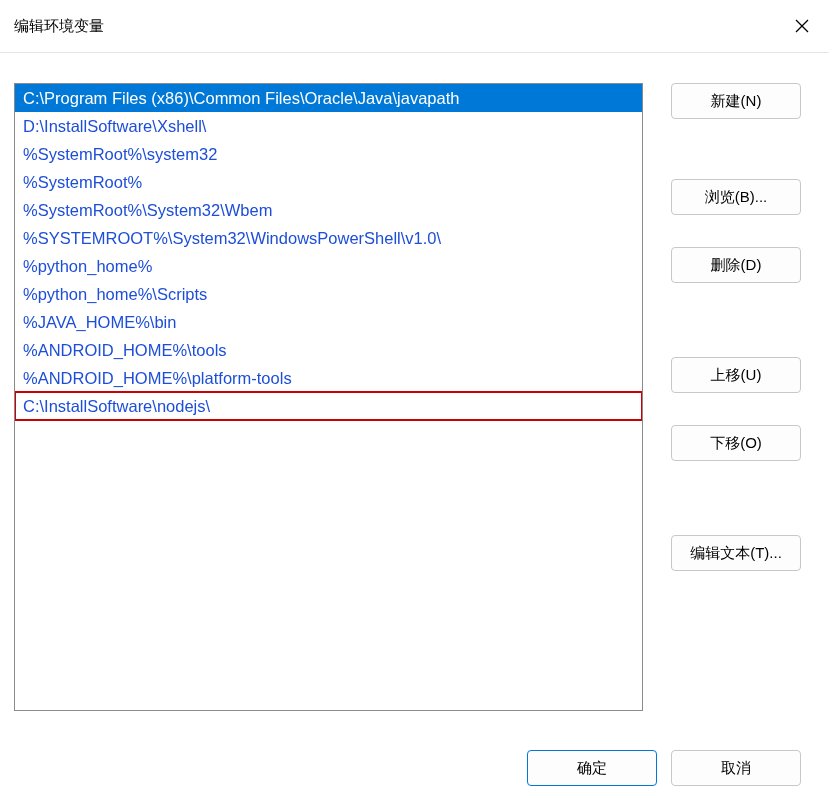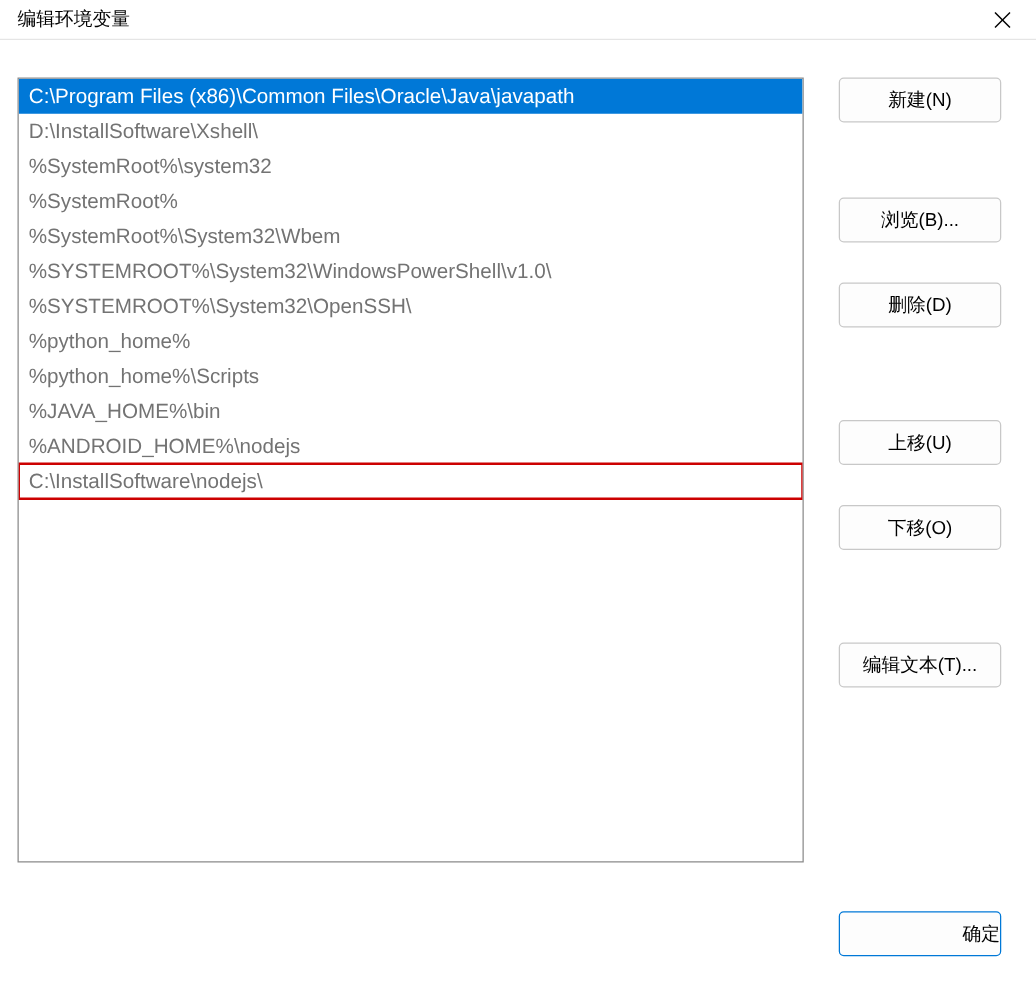--- a/index.html
+++ b/index.html
@@ -12,21 +12,21 @@
       font-size: 15px;
       background: #ffffff;
       width: 829px;
       height: 797px;
       overflow: hidden;
     }
     .titlebar {
       display: flex;
       align-items: center;
       justify-content: space-between;
-      height: 32px;
+      height: 53px;
       padding: 0 12px 0 14px;
       border-bottom: 1px solid #e5e5e5;
     }
     .title-text {
       font-size: 15px;
       color: #000;
     }
     .close-btn {
       width: 30px;
       height: 30px;
@@ -57,21 +57,21 @@
       flex: 1;
       border: 1px solid #8a8a8a;
       background: #ffffff;
       overflow: hidden;
       height: 628px;
     }
     .list-item {
       padding: 3px 8px 3px 8px;
       font-size: 16.5px;
       line-height: 22px;
-      color: #737373;
+      color: #1d4ed8;
       white-space: nowrap;
       overflow: hidden;
       text-overflow: ellipsis;
       cursor: default;
     }
     .list-item.selected {
       background: #0078d7;
       color: #ffffff;
     }
     .list-item.highlighted {
@@ -105,21 +105,20 @@
     .bottom-btn {
       width: 130px;
       height: 36px;
       border: 1px solid #c8c8c8;
       background: #fdfdfd;
       font-family: Liberation Serif, serif;
       font-size: 15px;
       color: #000;
       cursor: pointer;
       border-radius: 4px;
-      text-align: right;
     }
     .bottom-btn.primary {
       border: 1px solid #0078d7;
     }
     .spacer-sm { height: 24px; }
     .spacer-lg { height: 66px; }
   </style>
 </head>
 <body>
 
@@ -135,38 +134,39 @@
 
 <div class="content">
   <div class="main-row">
     <div class="listbox" id="listbox">
         <div class="list-item selected">C:\Program Files (x86)\Common Files\Oracle\Java\javapath</div>
         <div class="list-item">D:\InstallSoftware\Xshell\</div>
         <div class="list-item">%SystemRoot%\system32</div>
         <div class="list-item">%SystemRoot%</div>
         <div class="list-item">%SystemRoot%\System32\Wbem</div>
         <div class="list-item">%SYSTEMROOT%\System32\WindowsPowerShell\v1.0\</div>
-        <div class="list-item">%SYSTEMROOT%\System32\OpenSSH\</div>
         <div class="list-item">%python_home%</div>
         <div class="list-item">%python_home%\Scripts</div>
         <div class="list-item">%JAVA_HOME%\bin</div>
-        <div class="list-item">%ANDROID_HOME%\nodejs</div>
+        <div class="list-item">%ANDROID_HOME%\tools</div>
+        <div class="list-item">%ANDROID_HOME%\platform-tools</div>
         <div class="list-item highlighted">C:\InstallSoftware\nodejs\</div>
       </div>
     <div class="button-col">
       <button class="btn">新建(N)</button>
       <div class="spacer-sm"></div>
       <div class="spacer-sm"></div>
       <button class="btn">浏览(B)...</button>
       <div class="spacer-sm"></div>
       <button class="btn">删除(D)</button>
       <div class="spacer-lg"></div>
       <button class="btn">上移(U)</button>
       <div class="spacer-sm"></div>
       <button class="btn">下移(O)</button>
       <div class="spacer-lg"></div>
       <button class="btn">编辑文本(T)...</button>
     </div>
   </div>
   <div class="bottom-row">
     <button class="bottom-btn primary">确定</button>
+    <button class="bottom-btn">取消</button>
   </div>
 </div>
 
 </body></html>

